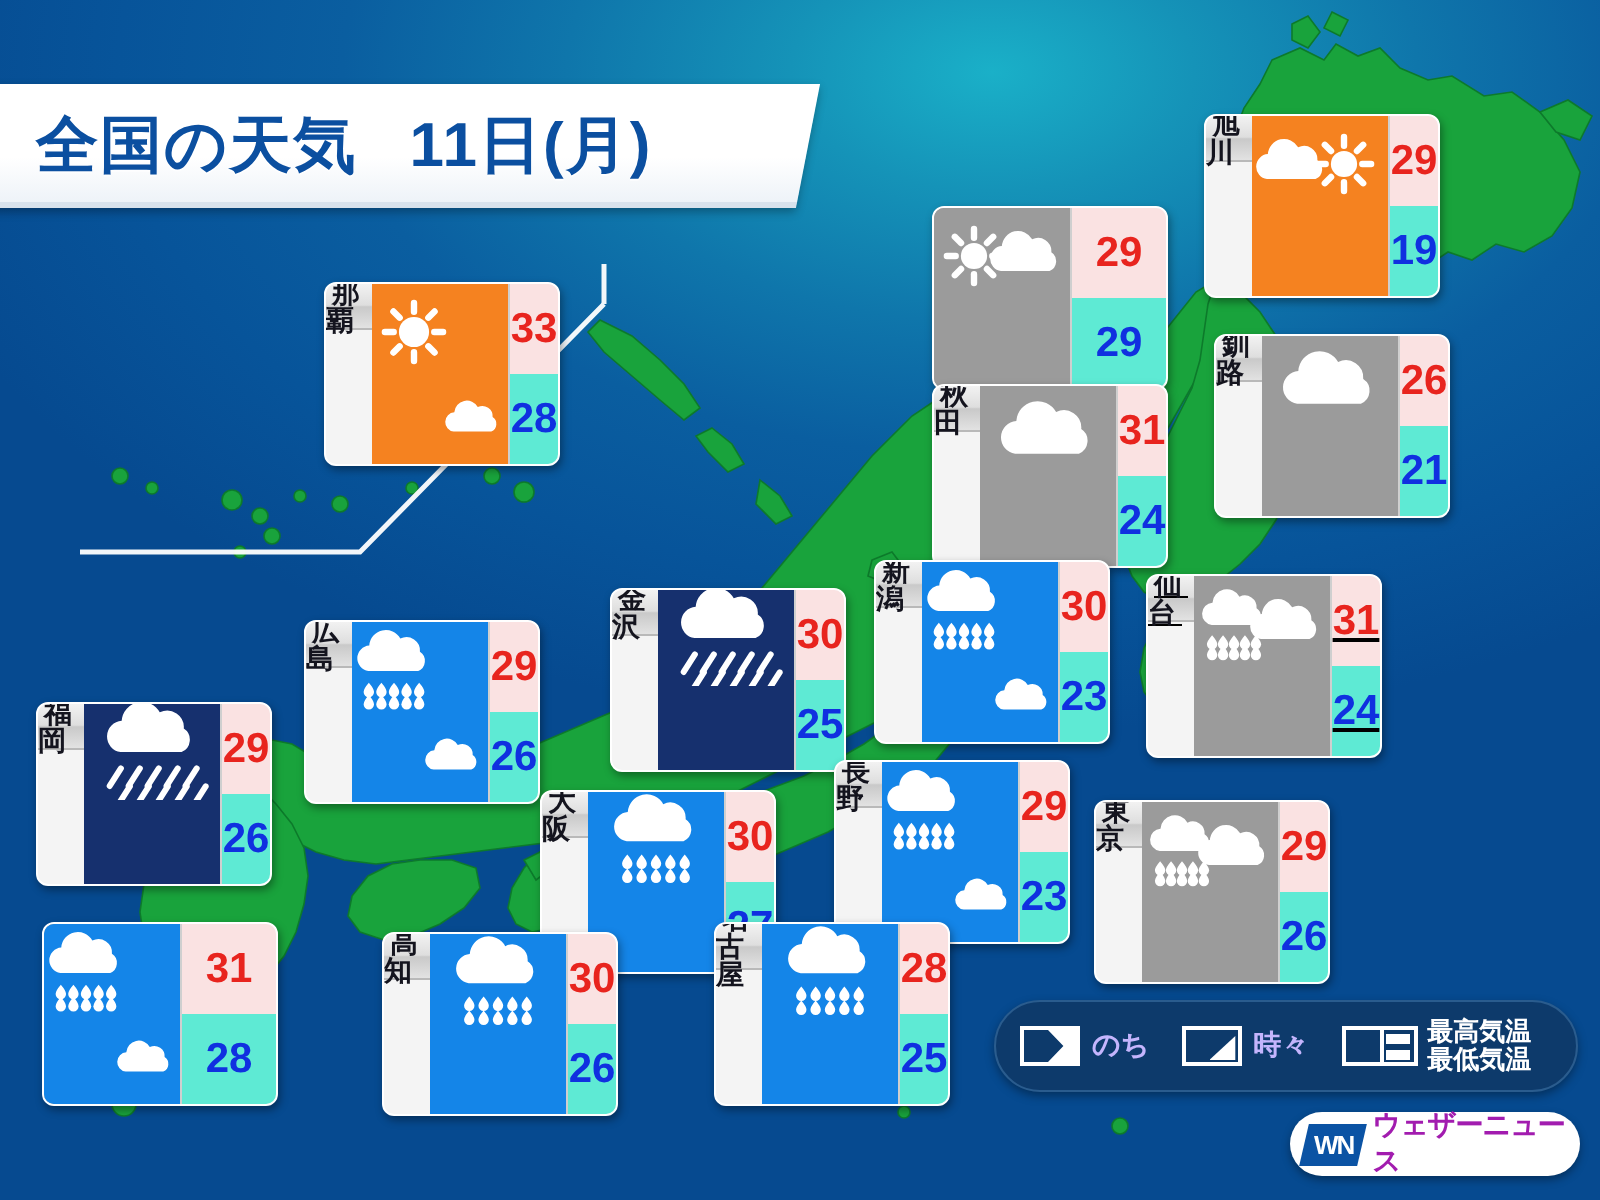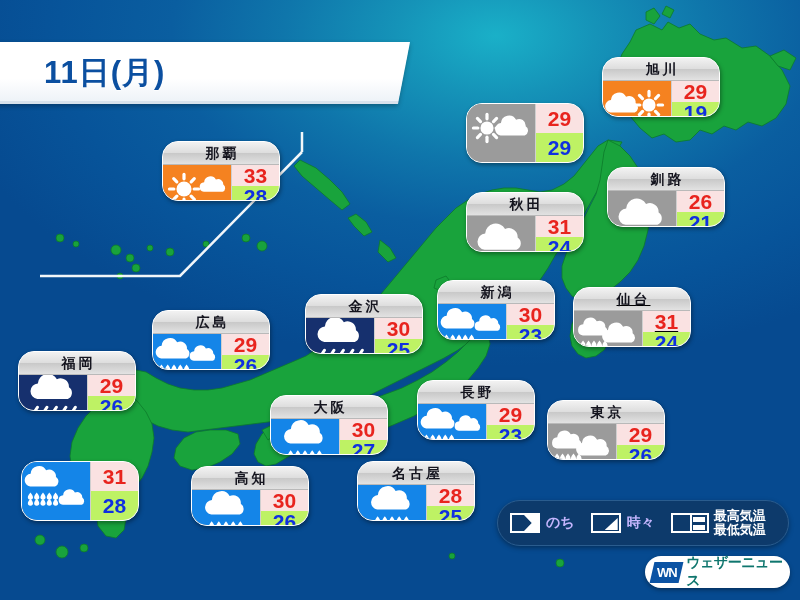--- a/index.html
+++ b/index.html
@@ -35,47 +35,47 @@
   .title-text {
     font-size: 31px; font-weight: bold; color: #0b4fa0;
     letter-spacing: 1px; white-space: nowrap;
     text-shadow: 0 1px 0 rgba(255,255,255,.7);
   }
   .title-date { margin-left: 26px; }
 
   
   .card {
     position: absolute;
-    width: 118px; height: 60px;
+    width: 118px; height: 92px;
     background: #f4f4f4;
     border: 1px solid #ffffff;
-    border-radius: 16px;
+    border-radius: 6px;
     box-shadow: 1px 2px 4px rgba(0,0,0,.38);
     overflow: hidden;
-    display: flex; flex-direction: column;
+    display: flex; flex-direction: row;
   }
   .card-head {
     height: 23px; flex: 0 0 23px;
     background: linear-gradient(180deg,#f2f2f2 0%,#dedede 48%,#c9c9c9 52%,#e2e2e2 100%);
     display: flex; align-items: center; justify-content: center;
     border-bottom: 1px solid #b9b9b9;
   }
   .card-head span {
     font-size: 14px; font-weight: bold; color: #14141e;
     letter-spacing: 3px; text-indent: 3px; line-height: 1;
   }
   .card-body { flex: 1; display: flex; }
   .icon-box { width: 68px; position: relative; overflow: hidden; background: #9b9b9b; }
   .temp-box { flex: 1; display: flex; flex-direction: column; border-left: 1px solid #cfcfcf; }
   .t-hi, .t-lo {
     flex: 1; display: flex; align-items: center; justify-content: center;
     font-size: 21px; font-weight: bold; line-height: 1;
   }
   .t-hi { background: #fae2e2; color: #e8241e; }
-  .t-lo { background: #bef264; color: #1030e0; }
+  .t-lo { background: #5eead4; color: #1030e0; }
 
   
   .fill { position: absolute; inset: 0; }
   .fill.sunny  { background: #f58220; }
   .fill.cloudy { background: #9b9b9b; }
   .fill.rain   { background: #1485e8; }
   .fill.heavy  { background: #16306e; }
 
   
   .nochi-primary {
@@ -133,21 +133,21 @@
   .logo-mark {
     width: 31px; height: 21px; background: #0b53a4;
     transform: skewX(-13deg);
     display: flex; align-items: center; justify-content: center;
   }
   .logo-mark span {
     color: #ffffff; font-size: 13px; font-weight: bold;
     transform: skewX(13deg); letter-spacing: -1px;
   }
   .logo-text {
-    color: #0f766e; font-size: 14px; font-weight: bold;
+    color: #a21caf; font-size: 14px; font-weight: bold;
     margin-left: 5px; letter-spacing: -.5px;
   }
 </style>
 </head>
 <body>
 
 <div id="stage">
 
   <div id="mapLayer">
     <svg viewBox="0 0 800 600" xmlns="http://www.w3.org/2000/svg">
@@ -202,20 +202,21 @@
 
       <g stroke="#ffffff" stroke-width="2.5" fill="none" opacity="0.95">
         <path d="M302 132 L302 152"></path>
         <path d="M302 152 L180 276 L40 276"></path>
       </g>
     </svg>
   </div>
 
   <div class="title-banner"></div>
   <div class="title-inner">
+    <div class="title-text">全国の天気</div>
     <div class="title-text title-date">11日(月)</div>
   </div>
 
   <div id="cards">
       <div class="card" style="left: 602px; top: 57px;">
         <div class="card-head">
           <span>旭川</span>
         </div>
         <div class="card-body">
           <div class="icon-box">

